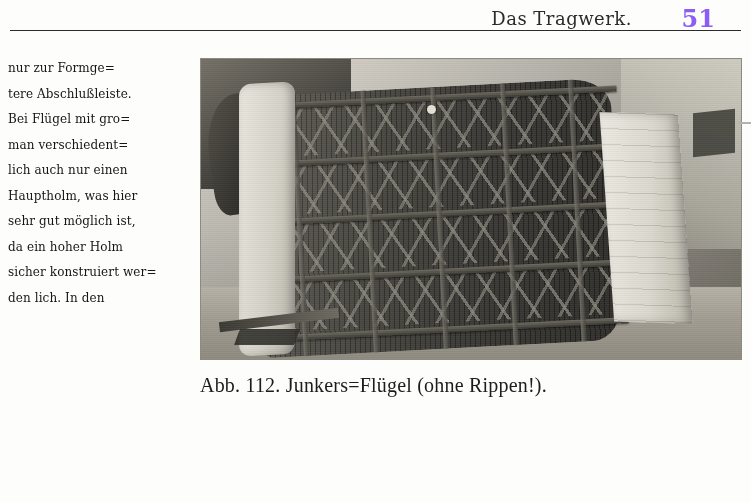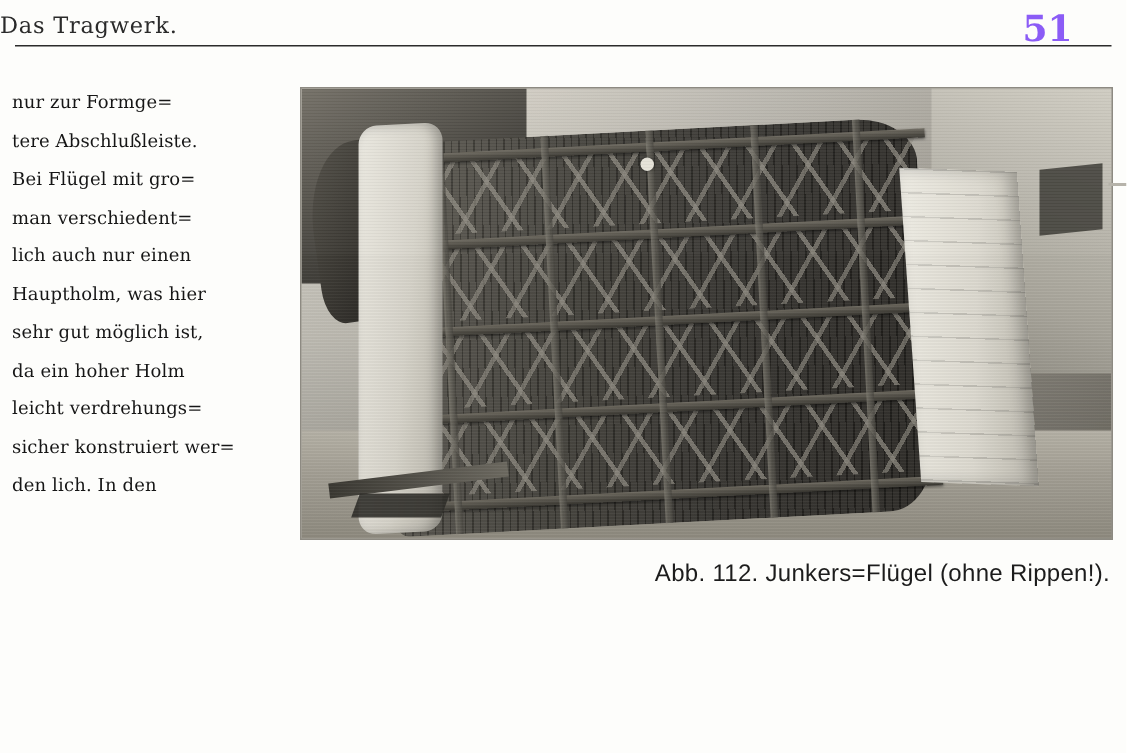--- a/index.html
+++ b/index.html
@@ -27,23 +27,23 @@
     left: 0;
     top: 8px;
     width: 751px;
     height: 30px;
   }
   .header-title {
     position: absolute;
     left: 0;
     top: 0;
     width: 632px;
-    text-align: left;
+    text-align: right;
     font-family: "DejaVu Serif", serif;
-    font-size: 15px;
+    font-size: 18px;
     letter-spacing: 0.5px;
     color: #2a2a2a;
   }
   .page-number {
     position: absolute;
     right: 36px;
     top: -4px;
     font-family: "DejaVu Serif", serif;
     font-size: 24px;
     font-weight: bold;
@@ -237,23 +237,23 @@
     position: absolute;
     inset: 0;
     background-image:
       repeating-linear-gradient(0deg, rgba(255,255,255,0.035) 0px, rgba(255,255,255,0.035) 1px, rgba(0,0,0,0.03) 1px, rgba(0,0,0,0.03) 2px);
     pointer-events: none;
   }
 
   .figure-caption {
     margin-top: 14px;
     width: 540px;
-    text-align: right;
-    font-family: Liberation Sans, sans-serif;
-    font-size: 16px;
+    text-align: left;
+    font-family: Liberation Serif, serif;
+    font-size: 20px;
     color: #1c1c1c;
     letter-spacing: 0.2px;
   }
 
   
   .edge-mark {
     position: absolute;
     right: 0;
     top: 122px;
     width: 12px;
@@ -279,21 +279,20 @@
         </span>
       <span class="text-line"><span>tere Abschlußleiste.</span></span>
       <span class="text-line"><span>Bei Flügel mit gro=</span></span>
       <span class="text-line justify">
           <span>man verschiedent=</span>
         </span>
       <span class="text-line"><span>lich auch nur einen</span></span>
       <span class="text-line"><span>Hauptholm, was hier</span></span>
       <span class="text-line"><span>sehr gut möglich ist,</span></span>
       <span class="text-line"><span>da ein hoher Holm</span></span>
-      <span class="text-line"><span>leicht verdrehungs=</span></span>
       <span class="text-line"><span>sicher konstruiert wer=</span></span>
       <span class="text-line"><span>den lich. In den</span></span>
     </p>
   </div>
 
   <div class="figure">
     <div class="figure-frame">
       <div class="photo"></div>
       <div class="bg-dark-left"></div>
       <div class="bg-wall-right"></div>

